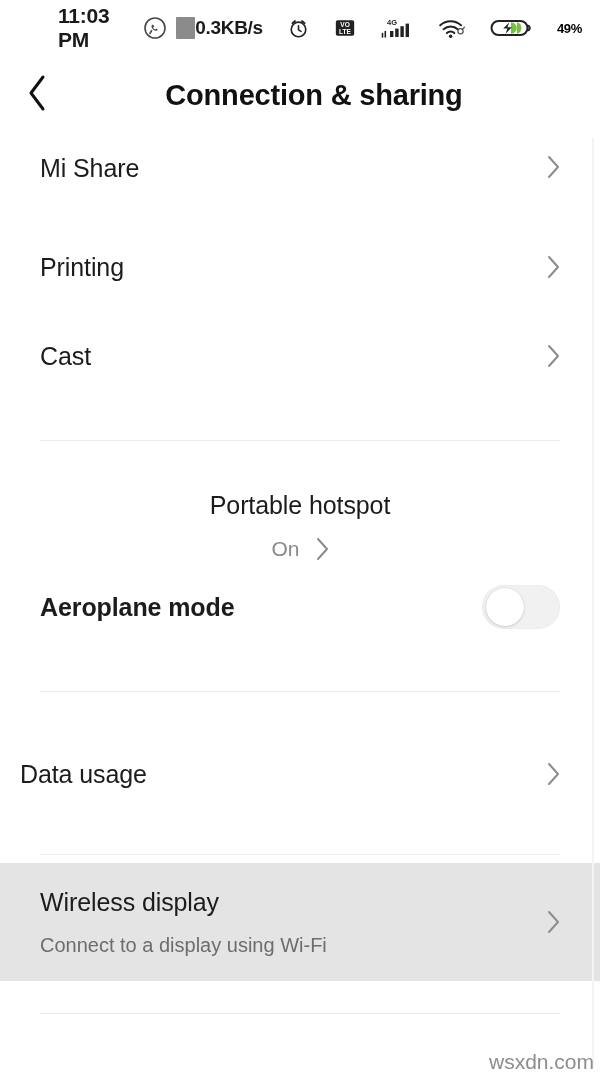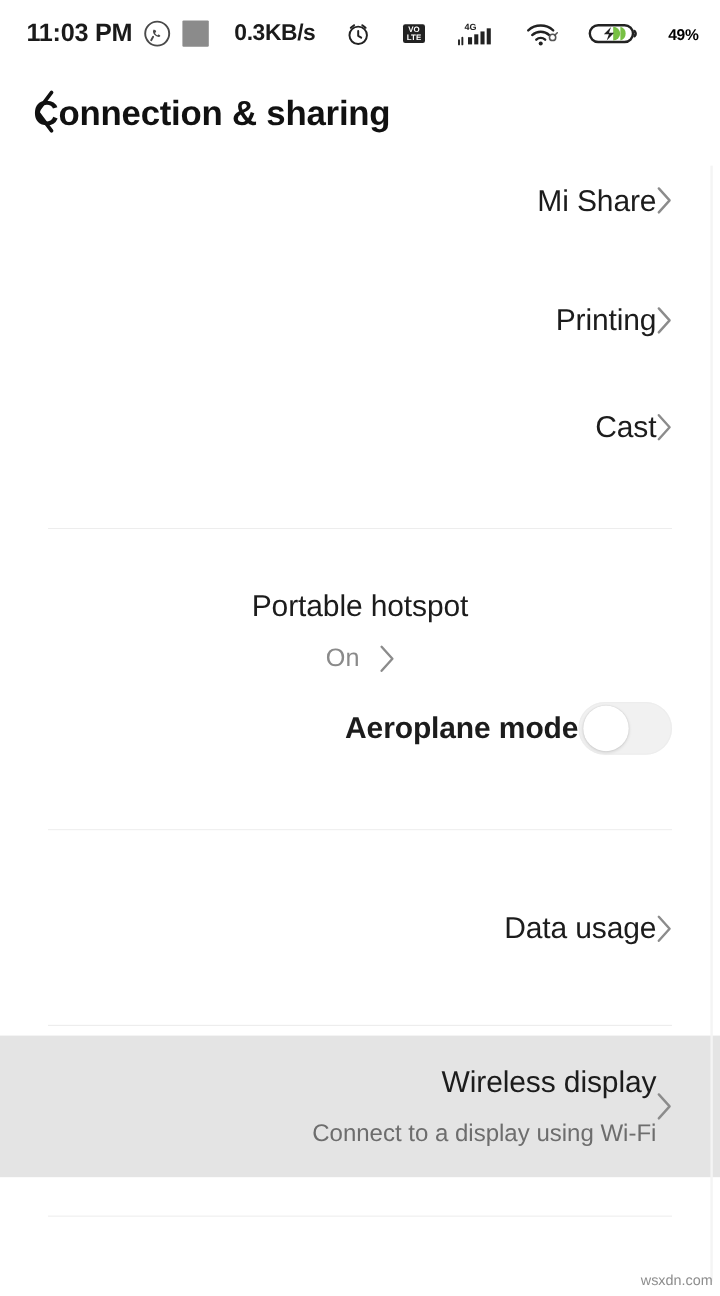--- a/index.html
+++ b/index.html
@@ -11,54 +11,54 @@
     overflow:hidden;
   }
   .phone { position:relative; width:600px; height:1080px; background:#fff; overflow:hidden; }
 
   
   .statusbar{
     position:absolute; top:0; left:0; width:600px; height:56px;
     display:flex; align-items:center; justify-content:space-between;
     padding:0 18px 0 22px; background:#fff; z-index:40;
   }
-  .sb-left{ display:flex; align-items:center; gap:9px; }
+  .sb-left{ display:flex; align-items:center; gap:9px;margin-left:36px; }
   .sb-time{ font-size:21px; font-weight:700; color:#1a1a1a; letter-spacing:-0.2px; }
   .sb-right{ display:flex; align-items:center; gap:24px; }
   .sb-speed{ font-size:19px; font-weight:700; color:#1a1a1a; letter-spacing:-0.3px; }
   .sb-batt-txt{ font-size:13px; font-weight:700; color:#000000; letter-spacing:-0.3px; margin-left:1px;}
   .ico{ display:block; }
   .notif-square{ width:22px; height:22px; background:#8b8b8b; border-radius:1px; }
 
   
   .header{
     position:absolute; top:56px; left:0; width:600px; height:78px;
     background:#fff; z-index:30;
     display:flex; align-items:center;
   }
   .back-btn{
     width:76px; height:78px; display:flex; align-items:center; justify-content:center;
     cursor:pointer;
   }
   .header-title{
     font-size:29px; font-weight:700; color:#111; letter-spacing:-0.2px;
-    position:absolute; left:4px; right:0; pointer-events:none;margin-left:24px;
+    position:absolute; left:4px; right:0; text-align:center; pointer-events:none;margin-left:24px;
   }
 
   
   .list{
     position:absolute; top:134px; left:0; width:600px; height:946px;
     background:#fff; overflow:hidden;
   }
   .row{
     position:relative; display:flex; align-items:center;
     padding:0 40px 0 40px; min-height:90px; background:transparent;
     cursor:pointer;
   }
-  .row-texts{ flex:1; display:flex; flex-direction:column; justify-content:center;text-align:right; }
+  .row-texts{ flex:1; display:flex; flex-direction:column; justify-content:center; }
   .row-title{ font-size:25px; color:#1c1c1c; letter-spacing:-0.1px; line-height:1.2; }
   .row-sub{ font-size:20px; color:#6d6d6d; margin-top:16px; line-height:1.2; }
   .row-right{ display:flex; align-items:center; gap:16px;justify-content:center; }
   .row-value{ font-size:21px; color:#8a8a8a; }
   .chev{ width:13px; height:24px; flex:none; }
 
   .row.clipped-top{ min-height:42px; align-items:flex-end; padding-bottom:0; }
   .row.clipped-top .row-title{ position:relative; top:9px; }
   .row.clipped-top .row-right{ position:relative; top:5px; }
 
@@ -82,21 +82,21 @@
 
   
   .scroll-track{
     position:absolute; top:138px; right:6px; width:2px; height:930px;
     background:#f4f4f4; z-index:5;
   }
 
   
   .watermark{
     position:absolute; right:6px; bottom:6px;
-    font-size:12px; color:#8d8d8d; letter-spacing:0px; z-index:60;
+    font-size:21px; color:#8d8d8d; letter-spacing:0px; z-index:60;
     font-family:"Liberation Sans","DejaVu Sans",sans-serif;
   }
 </style>
 </head>
 <body>
 
 <div class="phone">
 
   <div class="statusbar">
     <div class="sb-left">

